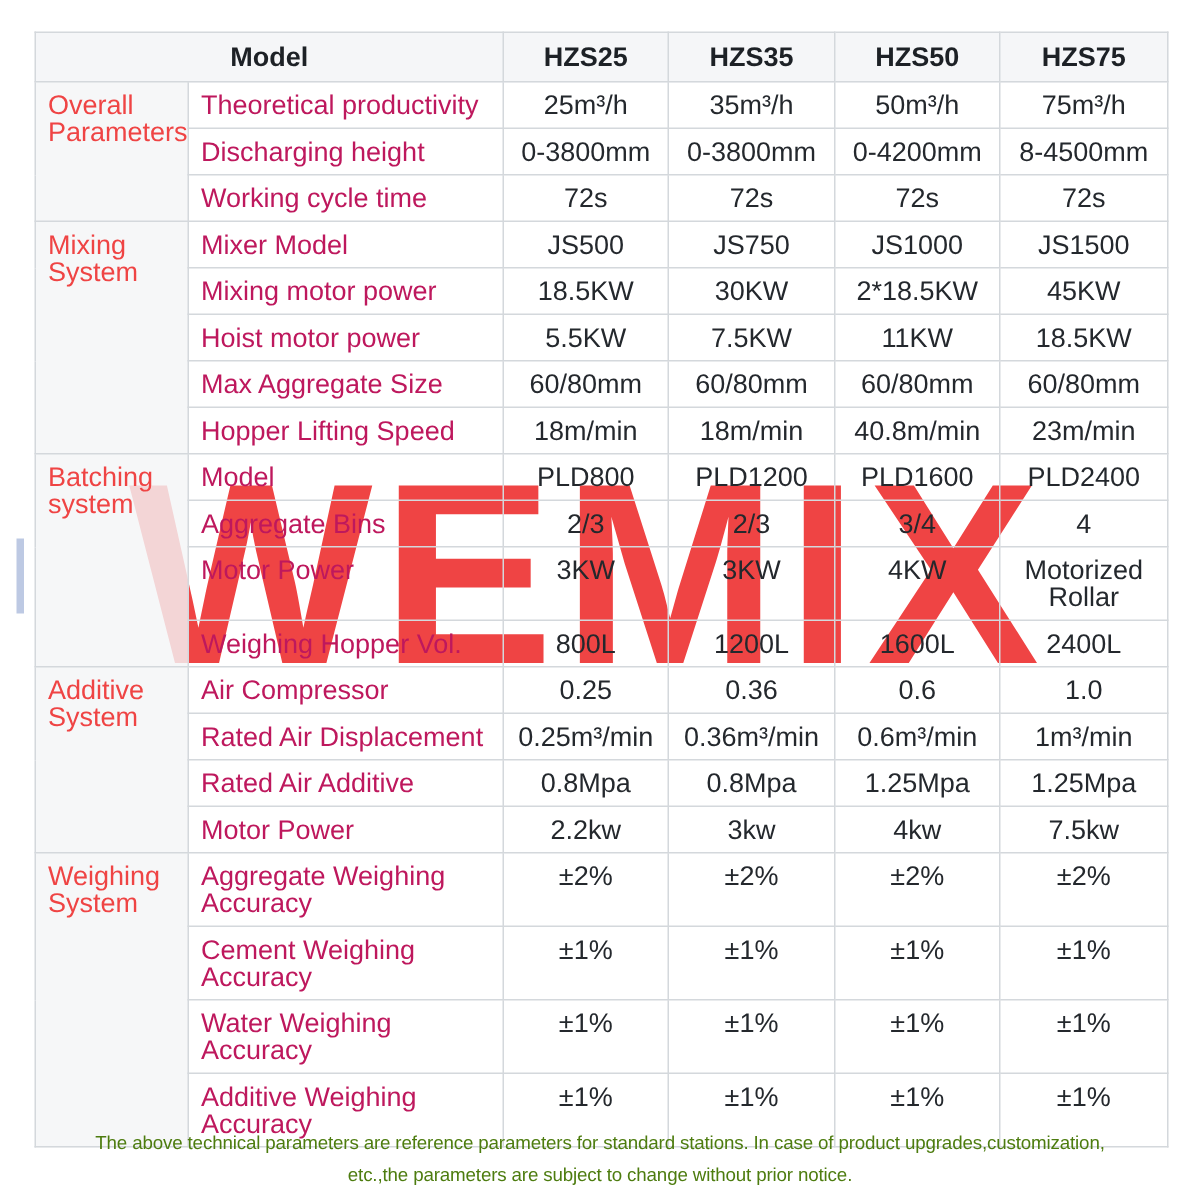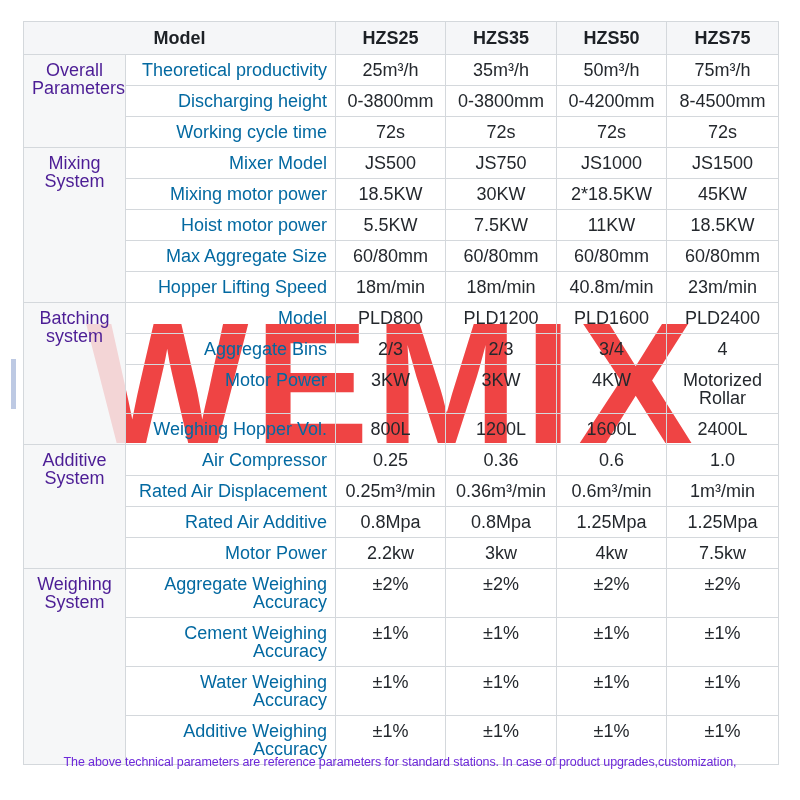--- a/index.html
+++ b/index.html
@@ -55,44 +55,44 @@
   table.spec thead th {
     background: rgba(244, 245, 247, 0.88);
     font-weight: 700;
     text-align: center;
     padding: 7px 8px;
     color: #1d2126;
   }
   td.group {
     background: rgba(244, 245, 247, 0.82);
     vertical-align: middle;
-    text-align: center;
+    text-align: left;
     padding-left: 12px;
-    color: #4c1d95;
+    color: #ef4444;
   }
   td.label {
-    text-align: right;
+    text-align: left;
     padding-left: 13px;
     background: transparent;
-    color: #0369a1;
+    color: #be185d;
   }
   td.val {
     text-align: center;
     background: transparent;
     color: #24282d;
   }
 
   .footer {
     position: absolute;
     left: 0; top: 752px;
     width: 800px;
     text-align: center;
     font-size: 12.5px;
     line-height: 21px;
-    color: #6d28d9;
+    color: #4d7c0f;
     z-index: 1;
     letter-spacing: -0.1px;
   }
 </style>
 </head>
 <body>
 
 <div class="page">
 
   <div class="accent-bar"></div>
@@ -268,15 +268,16 @@
         <td class="val">±1%</td>
         <td class="val">±1%</td>
         <td class="val">±1%</td>
         <td class="val">±1%</td>
       </tr>
     </tbody>
   </table>
 
   <div class="footer">
     <div>The above technical parameters are reference parameters for standard stations. In case of product upgrades,customization,</div>
+    <div>etc.,the parameters are subject to change without prior notice.</div>
   </div>
 
 </div>
 
 </body></html>

